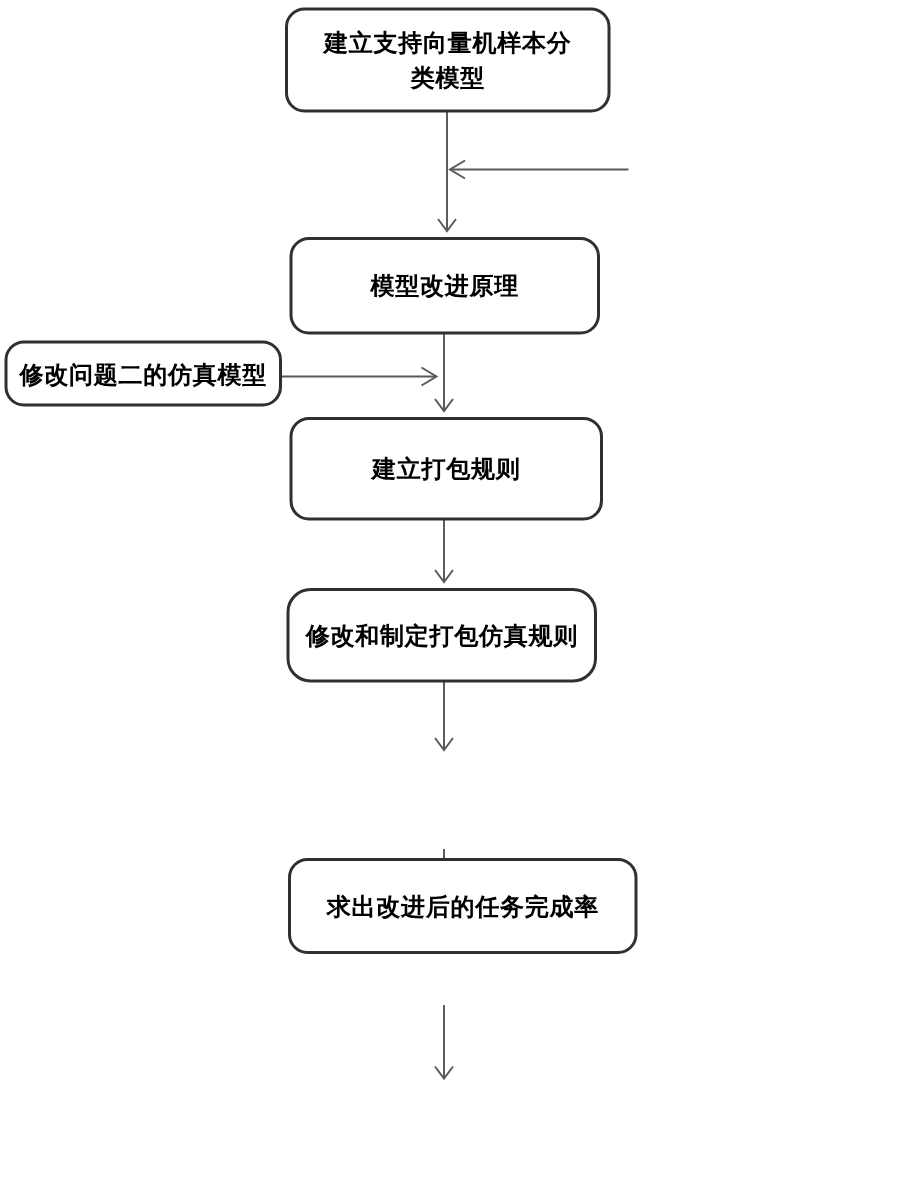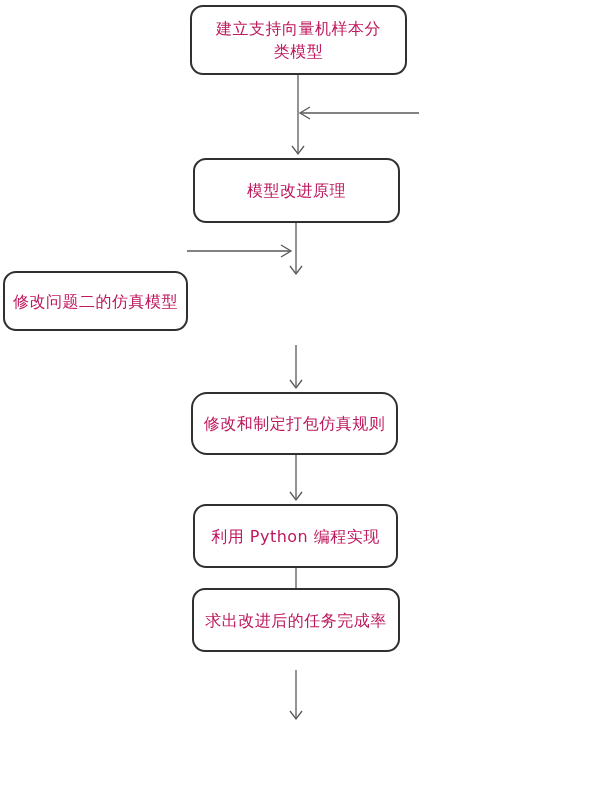--- a/index.html
+++ b/index.html
@@ -27,22 +27,23 @@
     border: 2px solid #303030;
     border-radius: 13px;
     display: flex;
     flex-direction: column;
     align-items: center;
     justify-content: center;
     text-align: center;
     font-size: 16px;
     letter-spacing: 0.5px;
     line-height: 23px;
-    color: #be185d;
+    color: #000000;
     white-space: nowrap;
+    font-weight: bold;
   }
   .node .line { display: block; }
 </style>
 </head>
 <body>
 
 <div id="canvas">
 
   <svg id="connectors" viewBox="0 0 612 794" xmlns="http://www.w3.org/2000/svg" fill="none" stroke="#595959" stroke-width="1.3">
 
@@ -74,31 +75,31 @@
   <div class="node" style="left:190px; top:5px; width:217px; height:70px;">
     <span class="line">建立支持向量机样本分</span>
     <span class="line">类模型</span>
   </div>
 
 
   <div class="node" style="left:193px; top:158px; width:207px; height:65px;justify-content:center;">
     <span class="line">模型改进原理</span>
   </div>
 
-  <div class="node" style="left:3px; top:227px; width:185px; height:60px;margin-top:44px;">
+  <div class="node" style="left:3px; top:227px; width:185px; height:44px;">
     <span class="line">修改问题二的仿真模型</span>
   </div>
 
+  <div class="node" style="left:193px; top:278px; width:209px; height:69px;">
+    <span class="line">建立打包规则</span>
+  </div>
 
   <div class="node" style="left:191px; top:392px; width:207px; height:63px;border-radius:16px;">
     <span class="line">修改和制定打包仿真规则</span>
   </div>
 
-  <div class="node" style="left:193px; top:504px; width:205px; height:64px;">
-    <span class="line">利用 Python 编程实现</span>
-  </div>
 
-  <div class="node" style="left:192px; top:588px; width:208px; height:64px;">
+  <div class="node" style="left:192px; top:572px; width:233px; height:64px;">
     <span class="line">求出改进后的任务完成率</span>
   </div>
 
 
 </div>
 
 </body></html>

